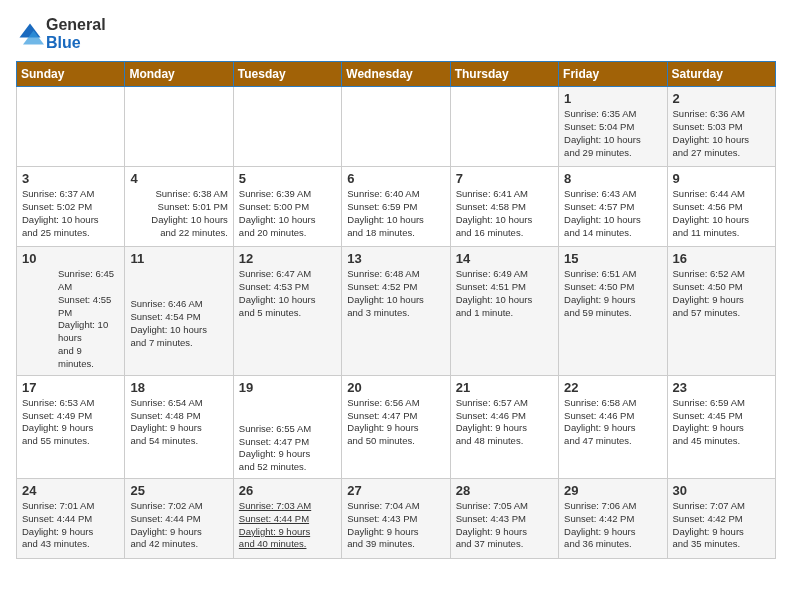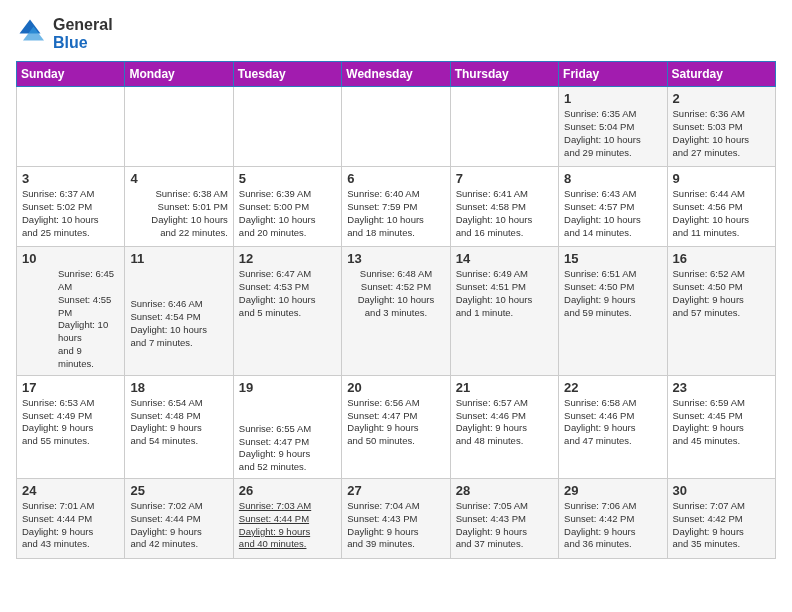--- a/index.html
+++ b/index.html
@@ -11,21 +11,22 @@
       padding: 16px;
     }
     .header {
       display: flex;
       justify-content: space-between;
       align-items: flex-start;
       margin-bottom: 10px;
     }
     .logo {
       display: flex;
-      gap: 9px;
+      align-items: center;
+      gap: 2px;
     }
     .logo-text {
       display: flex;
       flex-direction: column;
       line-height: 1.1;
     }
     .logo-general {
       font-size: 16px;
       font-weight: bold;
       color: #333;
@@ -51,21 +52,21 @@
     .location {
       font-size: 16px;
       color: #555;
     }
     table {
       width: 100%;
       border-collapse: collapse;
       table-layout: fixed;
     }
     thead tr {
-      background: #a21caf;
+      background: #a16207;
     }
     thead th {
       color: #fff;
       font-size: 12px;
       font-weight: bold;
       padding: 5px 4px;
       text-align: left;
       border: 1px solid #2a7abf;
     }
     tbody tr {
@@ -167,21 +168,21 @@
         <td>
           <span class="day-number">5</span>
           <div class="day-info" style="white-space: pre-line;">Sunrise: 6:39 AM
 Sunset: 5:00 PM
 Daylight: 10 hours
 and 20 minutes.</div>
         </td>
         <td>
           <span class="day-number">6</span>
           <div class="day-info" style="white-space: pre-line;">Sunrise: 6:40 AM
-Sunset: 7:59 PM
+Sunset: 6:59 PM
 Daylight: 10 hours
 and 18 minutes.</div>
         </td>
         <td>
           <span class="day-number">7</span>
           <div class="day-info" style="white-space: pre-line;">Sunrise: 6:41 AM
 Sunset: 4:58 PM
 Daylight: 10 hours
 and 16 minutes.</div>
         </td>
@@ -217,21 +218,21 @@
         </td>
         <td>
           <span class="day-number">12</span>
           <div class="day-info" style="white-space: pre-line;">Sunrise: 6:47 AM
 Sunset: 4:53 PM
 Daylight: 10 hours
 and 5 minutes.</div>
         </td>
         <td>
           <span class="day-number">13</span>
-          <div class="day-info" style="white-space: pre-line; text-align: center;">Sunrise: 6:48 AM
+          <div class="day-info" style="white-space: pre-line;">Sunrise: 6:48 AM
 Sunset: 4:52 PM
 Daylight: 10 hours
 and 3 minutes.</div>
         </td>
         <td>
           <span class="day-number">14</span>
           <div class="day-info" style="white-space: pre-line;">Sunrise: 6:49 AM
 Sunset: 4:51 PM
 Daylight: 10 hours
 and 1 minute.</div>

